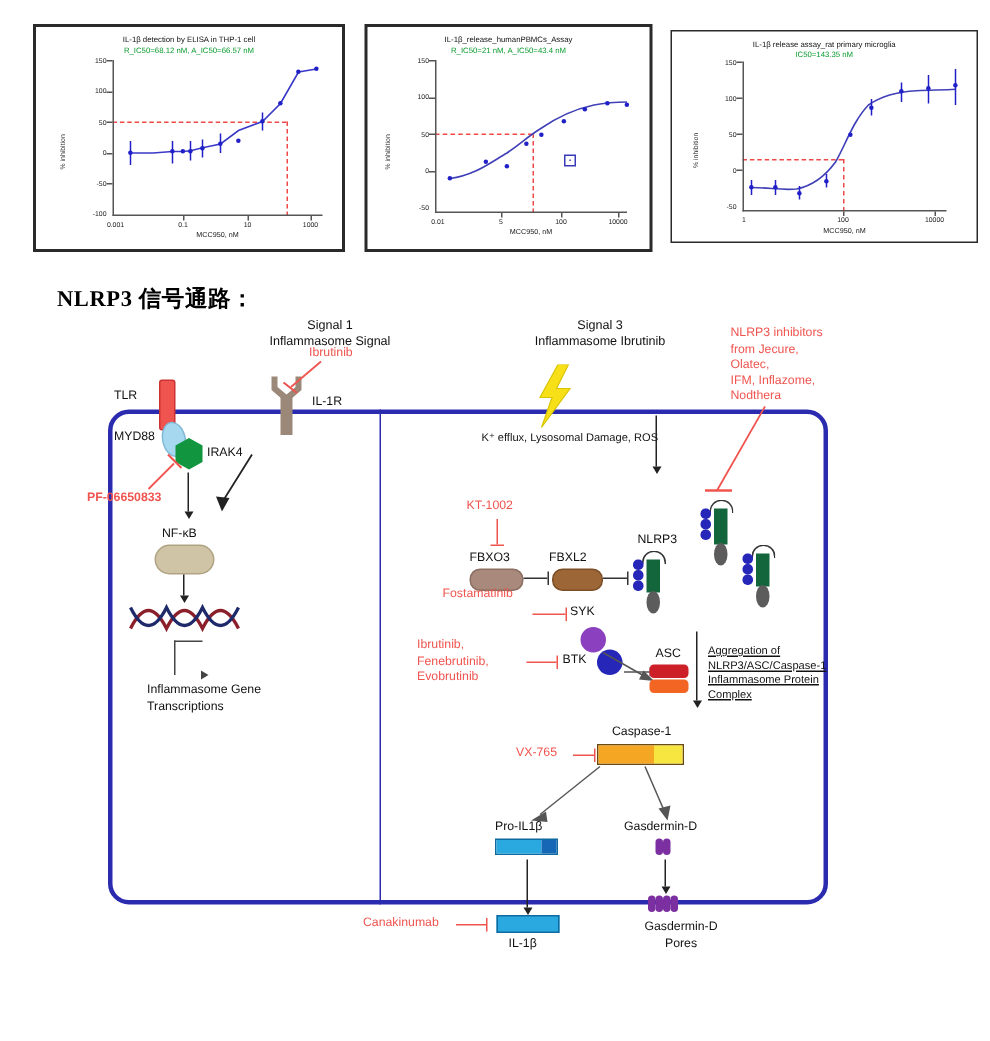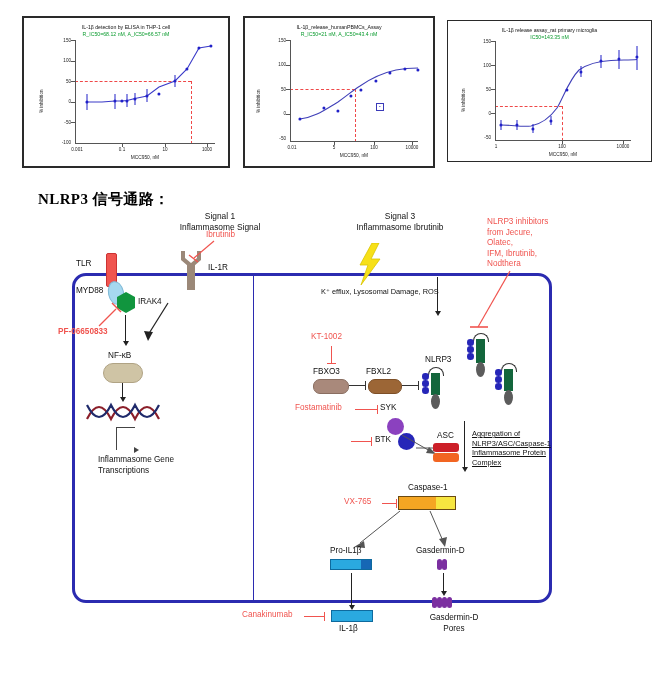--- a/index.html
+++ b/index.html
@@ -395,33 +395,38 @@
       <div class="bead" style="left:1px;top:13px;"></div>
       <div class="bead" style="left:1px;top:20px;"></div>
       <div class="rod" style="left:10px;top:6px;height:22px;"></div>
       <div class="oval" style="left:10px;top:27px;"></div>
     </div>
 
     <div class="redtxt wrap" style="left:487px;top:12px;width:110px;">
       <div>NLRP3 inhibitors</div>
       <div>from Jecure,</div>
       <div>Olatec,</div>
-      <div>IFM, Ibrutinib,</div>
+      <div>IFM, Inflazome,</div>
       <div>Nodthera</div>
     </div>
     <svg style="position:absolute;left:466px;top:64px;width:48px;height:64px;">
       <line x1="44" y1="2" x2="12" y2="58" stroke="#f0544f" stroke-width="1.2"></line>
       <line x1="4" y1="58" x2="22" y2="58" stroke="#f0544f" stroke-width="1.6"></line>
     </svg>
 
-    <div class="redtxt" style="left:295px;top:198px;text-align:center;">Fostamatinib</div>
+    <div class="redtxt" style="left:295px;top:186px;text-align:center;">Fostamatinib</div>
     <div class="inhib-h" style="left:355px;top:204px;width:22px;"></div>
     <div class="lbl" style="left:380px;top:198px;">SYK</div>
     <div class="syk" style="left:387px;top:213px;"></div>
 
+    <div class="redtxt wrap" style="left:278px;top:220px;width:78px;">
+      <div>Ibrutinib,</div>
+      <div>Fenebrutinib,</div>
+      <div>Evobrutinib</div>
+    </div>
     <div class="inhib-h" style="left:351px;top:236px;width:20px;"></div>
     <div class="lbl" style="left:375px;top:230px;">BTK</div>
     <div class="btk" style="left:398px;top:228px;"></div>
 
     <svg style="position:absolute;left:398px;top:228px;width:48px;height:26px;">
       <line x1="4" y1="2" x2="32" y2="18" stroke="#555" stroke-width="1"></line>
       <polygon points="38,21 28,20 31,14" fill="#555"></polygon>
     </svg>
     <svg style="position:absolute;left:414px;top:234px;width:34px;height:14px;">
       <line x1="2" y1="9" x2="22" y2="9" stroke="#555" stroke-width="1"></line>

